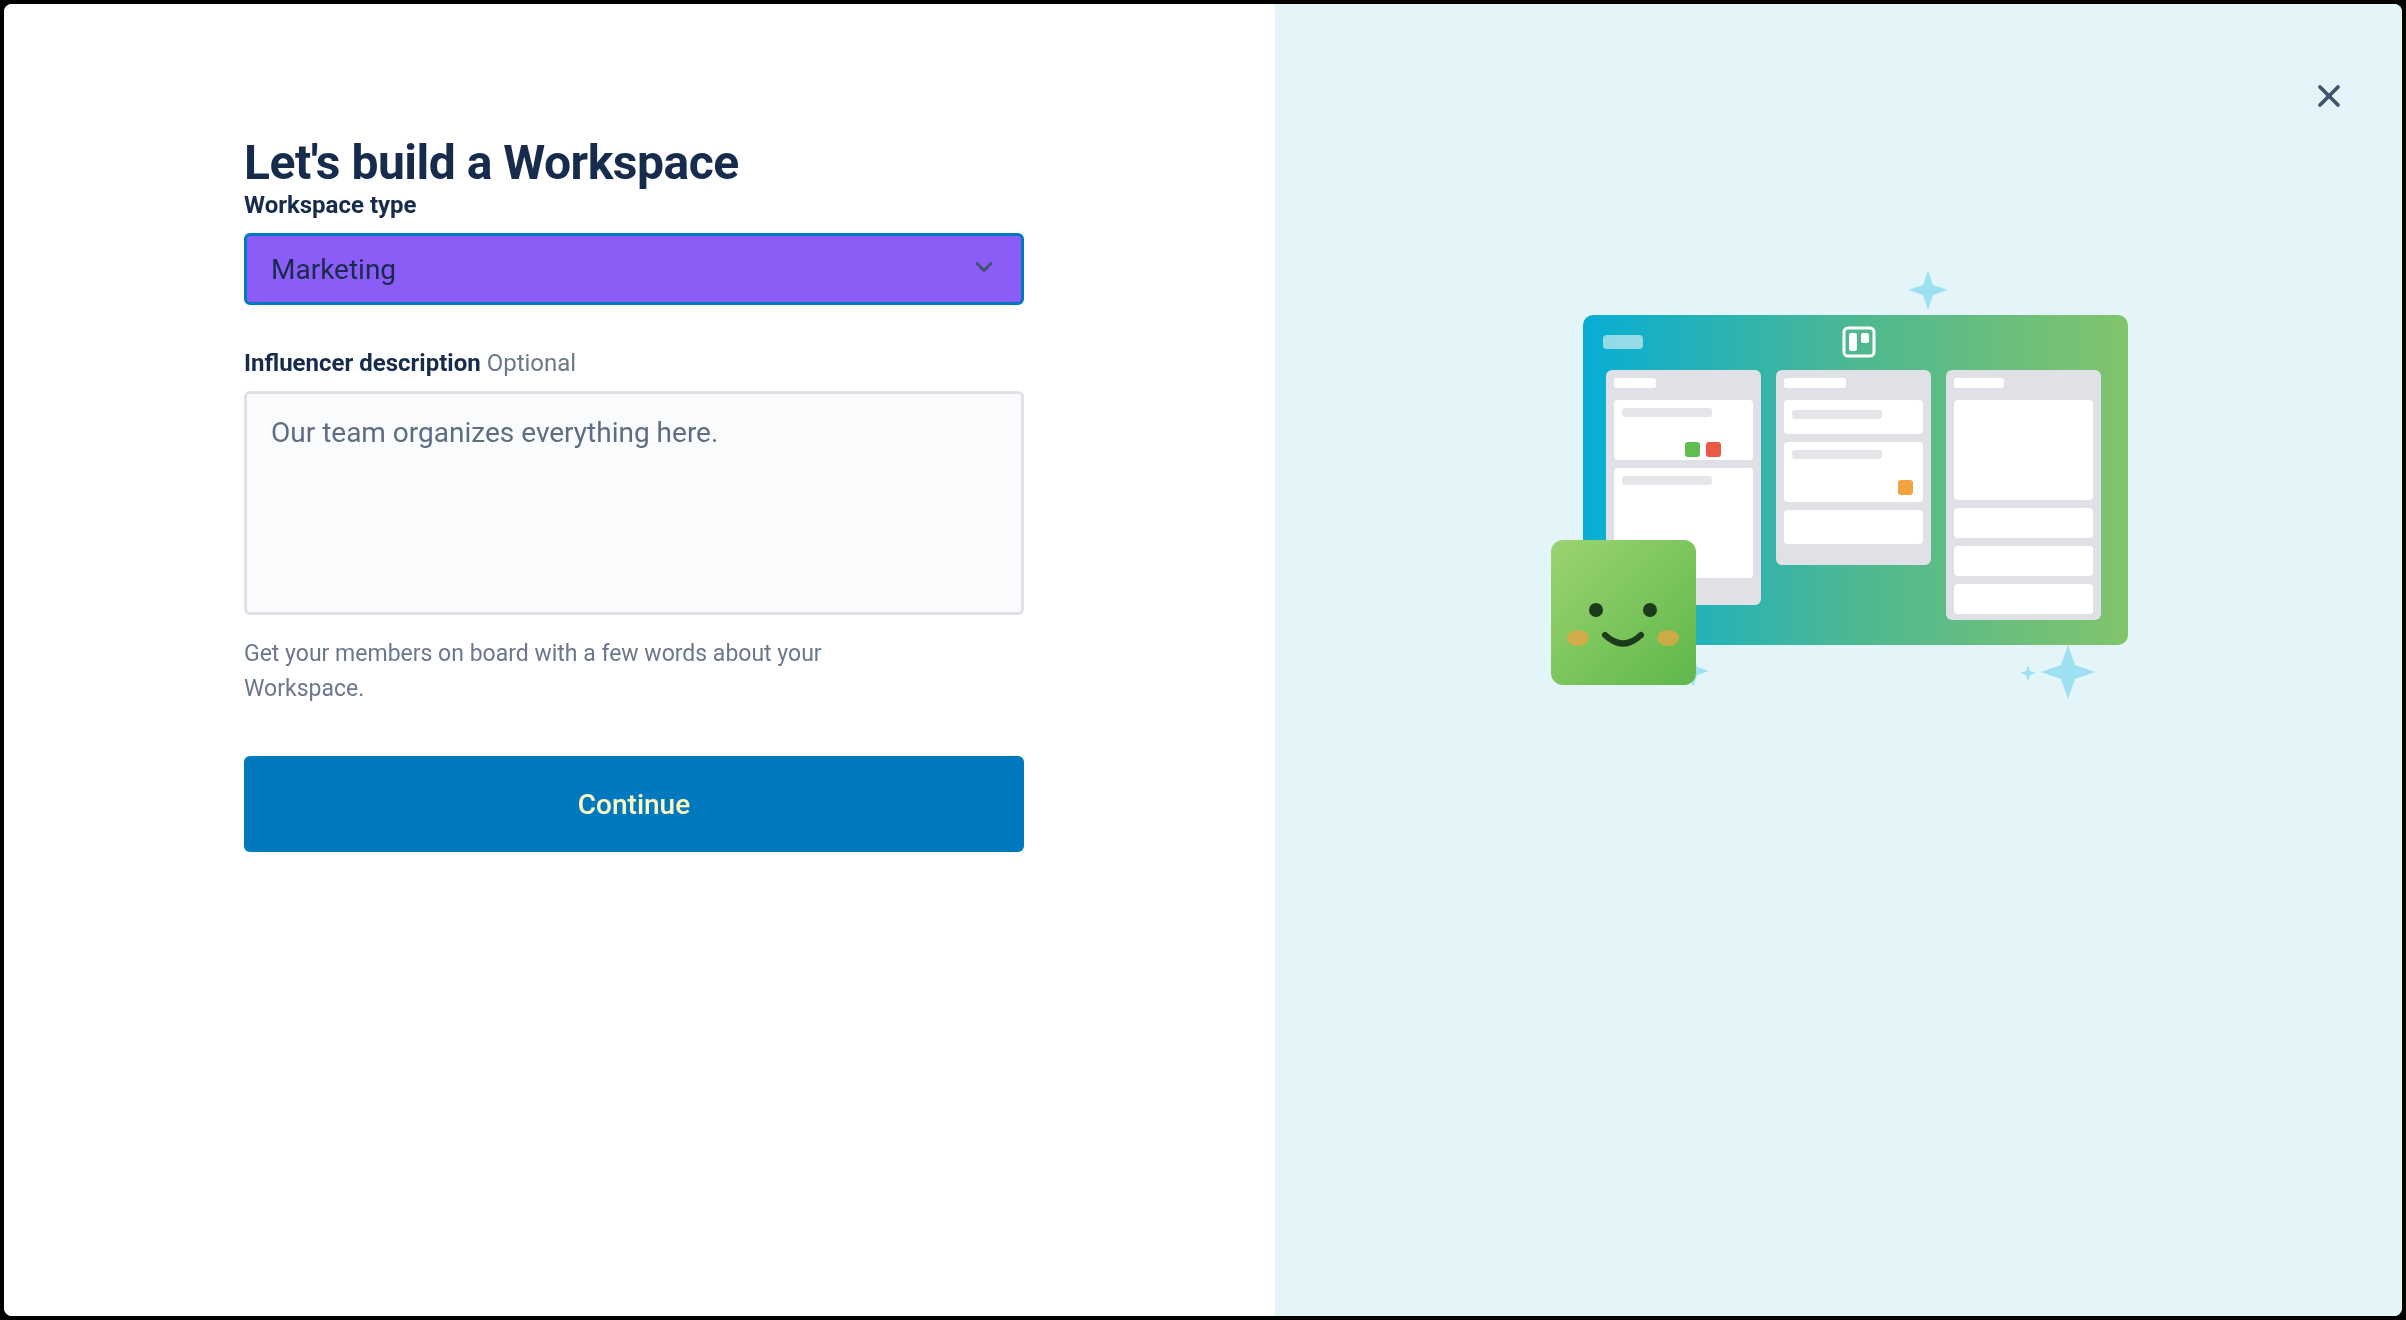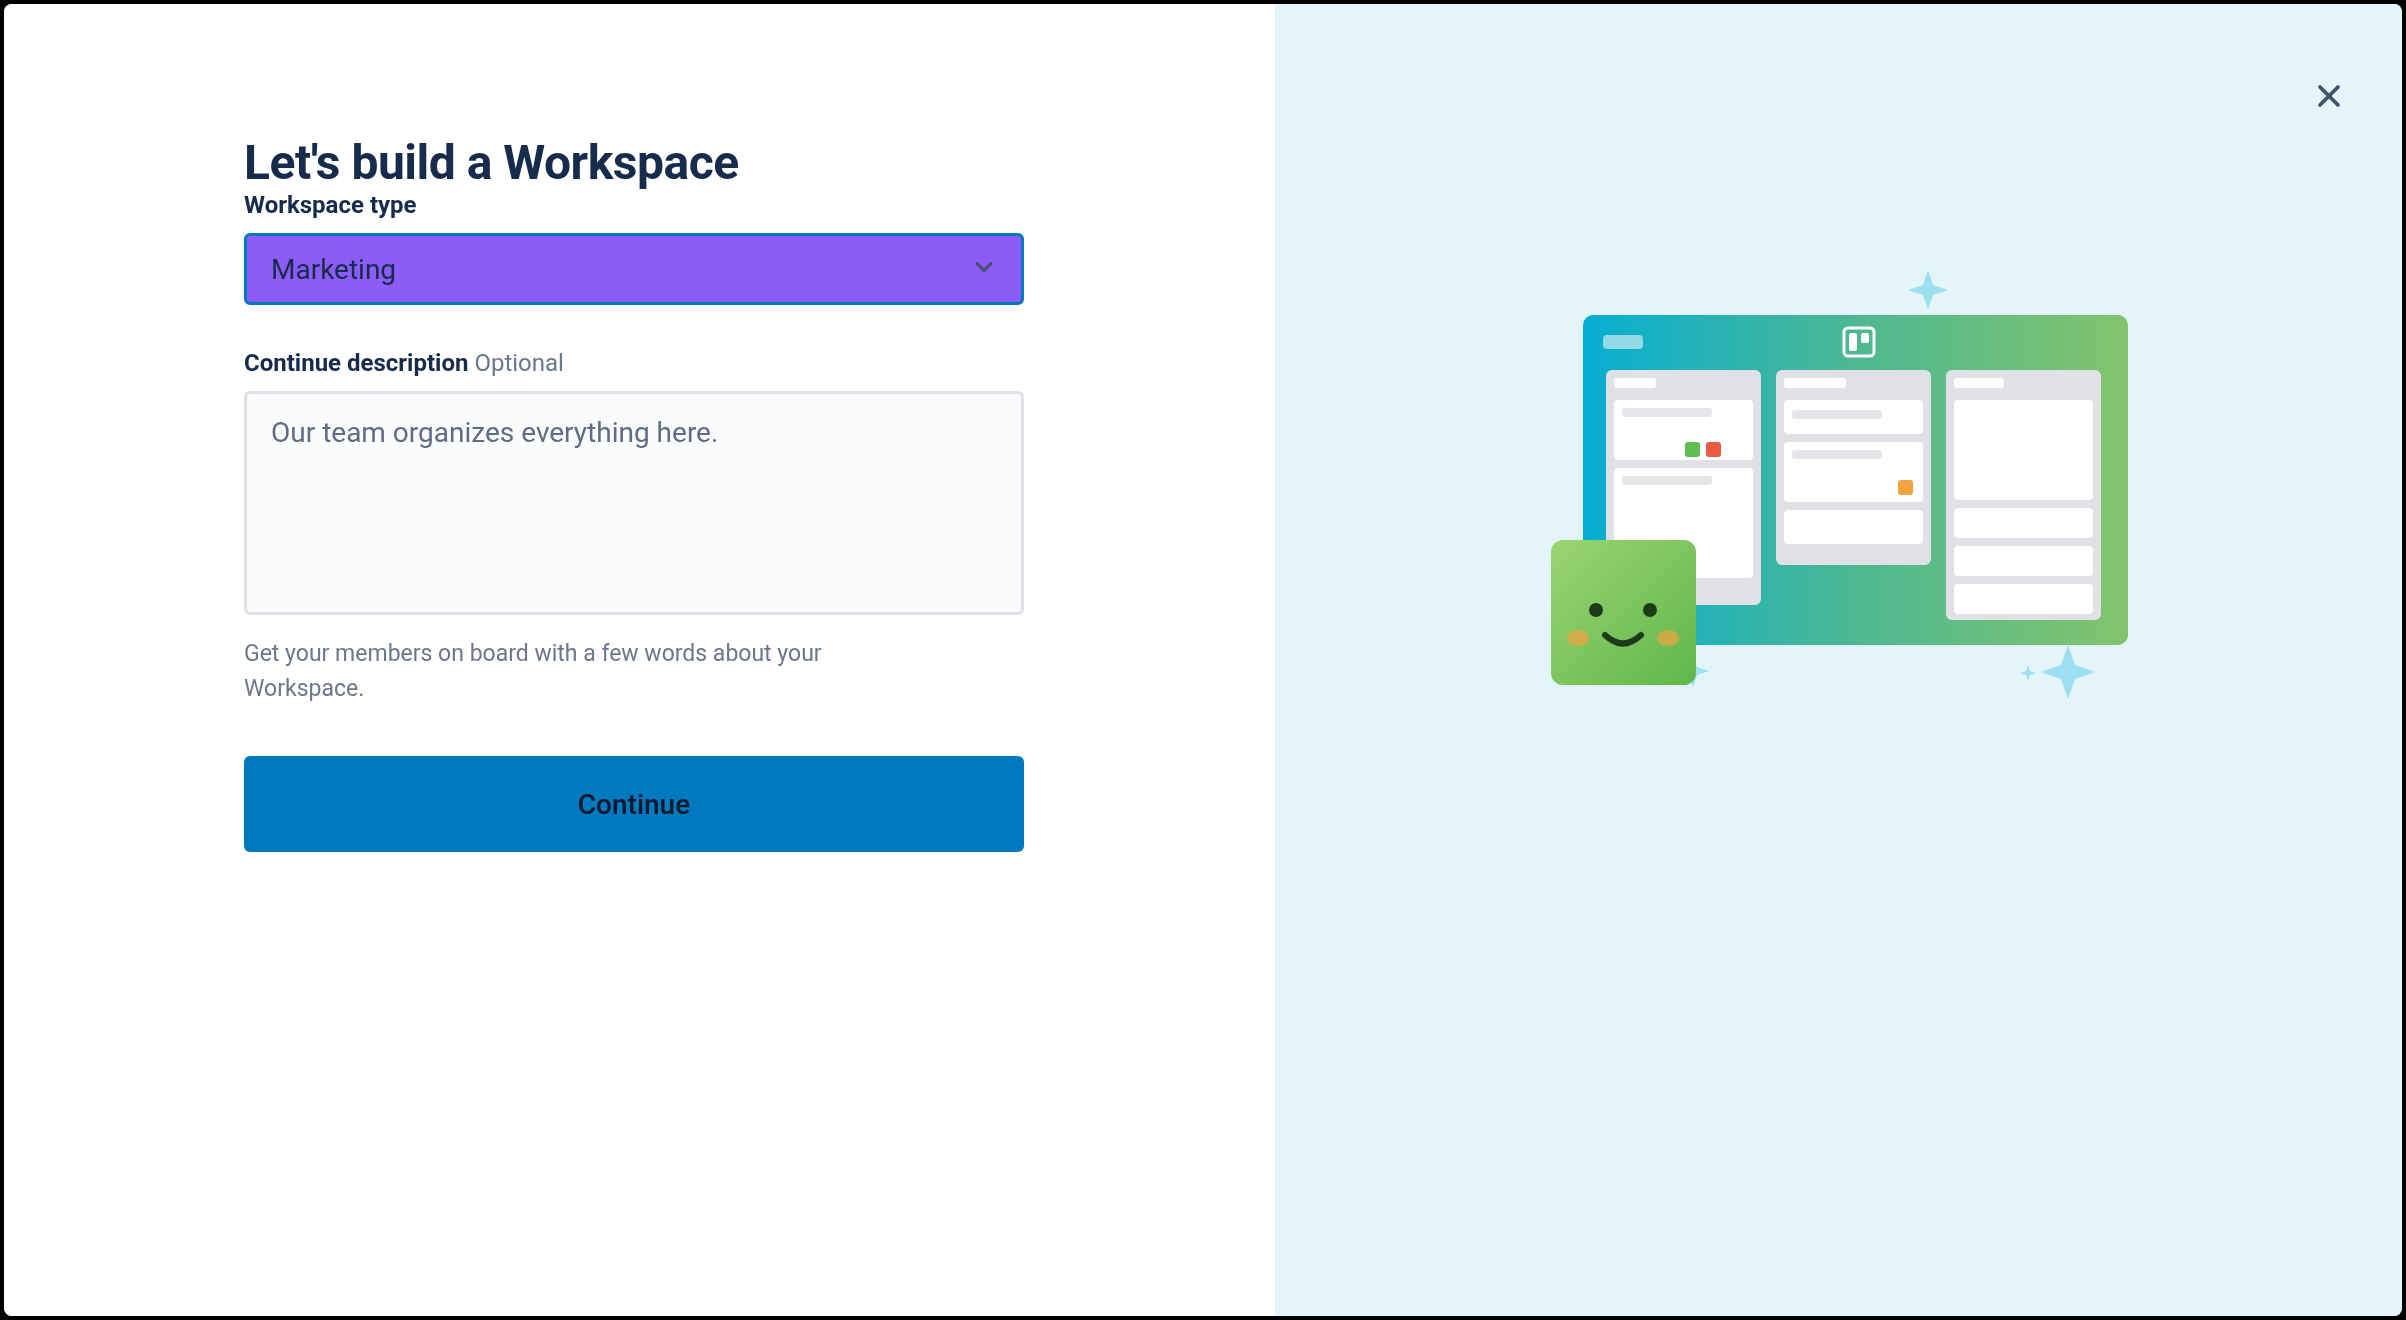--- a/index.html
+++ b/index.html
@@ -147,21 +147,21 @@
       font-size: 23px;
       color: #6b778c;
       margin-top: 18px;
       line-height: 1.5;
       max-width: 700px;
     }
     .continue-button {
       width: 780px;
       height: 96px;
       background: #0079bf;
-      color: #0f172a;
+      color: #fef9c3;
       font-size: 28px;
       font-weight: 500;
       border: none;
       border-radius: 6px;
       cursor: pointer;
       font-family: inherit;
       margin-top: 6px;
     }
     .illustration {
       position: relative;
@@ -189,21 +189,21 @@
         <span class="select-chevron">
           <svg width="28" height="28" viewBox="0 0 24 24" fill="none" stroke="currentColor" stroke-width="2.5" stroke-linecap="round" stroke-linejoin="round">
             <polyline points="6 9 12 15 18 9"></polyline>
           </svg>
         </span>
       </div>
     </div>
 
     <div class="field-group">
       <label class="field-label">
-        <span>Continue description</span>
+        <span>Influencer description</span>
         <span class="label-optional">Optional</span>
       </label>
       <textarea class="textarea-input" placeholder="Our team organizes everything here." style=""></textarea>
       <p class="helper-text">Get your members on board with a few words about your Workspace.</p>
     </div>
 
     <button class="continue-button">Continue</button>
   </div>
 
   <div class="right-panel">

